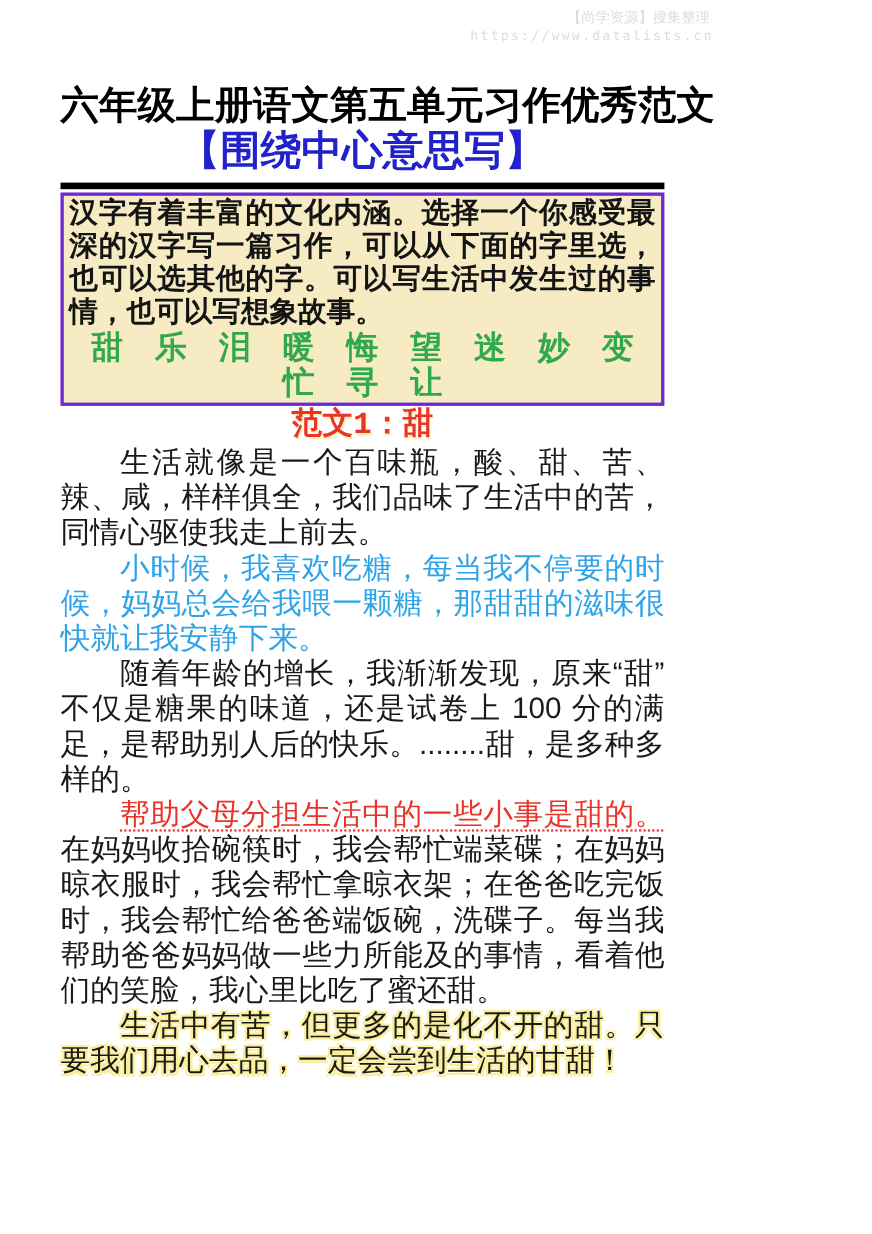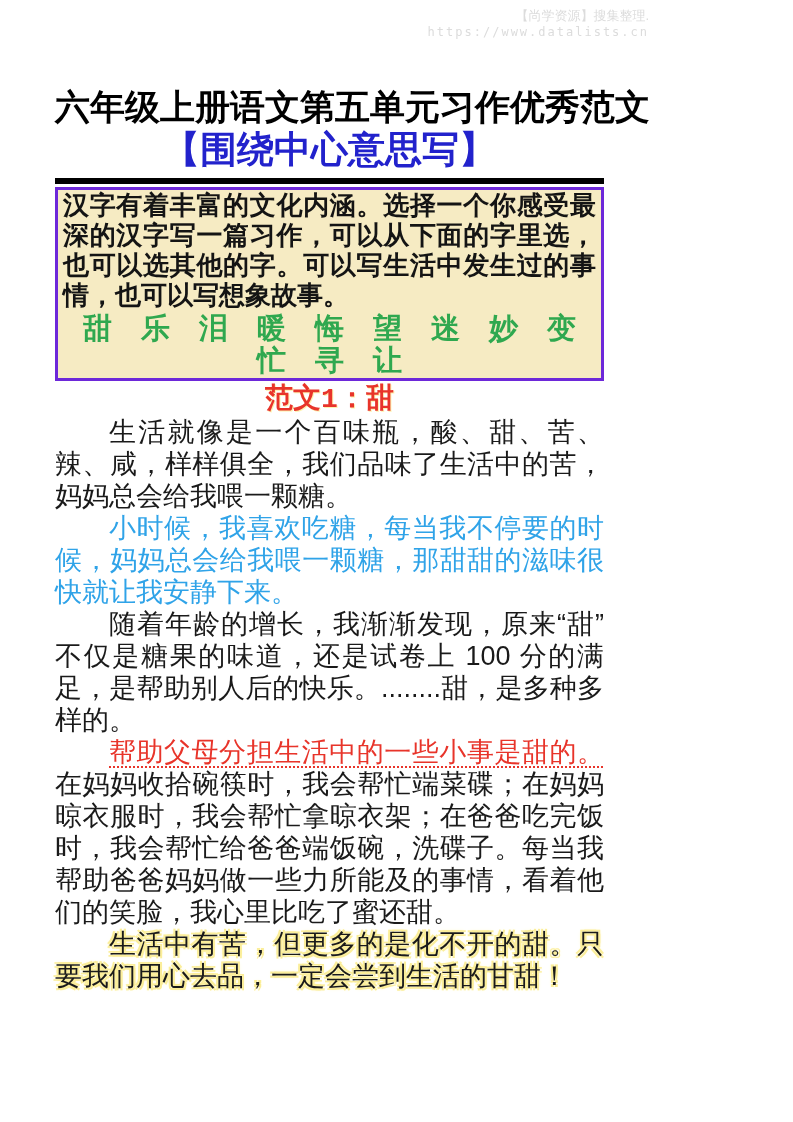--- a/index.html
+++ b/index.html
@@ -3,21 +3,21 @@
 <meta charset="utf-8">
 <style>
   * { box-sizing: border-box; }
   html, body { margin: 0; padding: 0; background: #ffffff; }
   .page {
     position: relative;
     width: 657px;
     height: 1122px;
     background: #ffffff;
     overflow: hidden;
-    padding: 12px 53px 0 55px;
+    padding: 0 53px 0 55px;
     font-family: "Liberation Sans", sans-serif;
   }
 
   
   .watermark {
     position: absolute;
     top: 8px;
     right: 8px;
     text-align: right;
     color: #dcdcdc;
@@ -136,20 +136,20 @@
   <div class="double-rule"></div>
 
   <div class="prompt-box">
     <p class="prompt-text">汉字有着丰富的文化内涵。选择一个你感受最深的汉字写一篇习作，可以从下面的字里选，也可以选其他的字。可以写生活中发生过的事情，也可以写想象故事。</p>
     <p class="char-row">甜　乐　泪　暖　悔　望　迷　妙　变　忙　寻　让</p>
   </div>
 
   <h3 class="essay-heading">范文1：甜</h3>
 
   <div id="essay-body">
-      <p class="para ">生活就像是一个百味瓶，酸、甜、苦、辣、咸，样样俱全，我们品味了生活中的苦，妈妈总会给我喂一颗糖。</p>
+      <p class="para ">生活就像是一个百味瓶，酸、甜、苦、辣、咸，样样俱全，我们品味了生活中的苦，同情心驱使我走上前去。</p>
       <p class="para blue">小时候，我喜欢吃糖，每当我不停要的时候，妈妈总会给我喂一颗糖，那甜甜的滋味很快就让我安静下来。</p>
       <p class="para ">随着年龄的增长，我渐渐发现，原来“甜”不仅是糖果的味道，还是试卷上 100 分的满足，是帮助别人后的快乐。........甜，是多种多样的。</p>
       <p class="para "><span class="lead-red">帮助父母分担生活中的一些小事是甜的。</span>在妈妈收拾碗筷时，我会帮忙端菜碟；在妈妈晾衣服时，我会帮忙拿晾衣架；在爸爸吃完饭时，我会帮忙给爸爸端饭碗，洗碟子。每当我帮助爸爸妈妈做一些力所能及的事情，看着他们的笑脸，我心里比吃了蜜还甜。</p>
       <p class="para glow">生活中有苦，但更多的是化不开的甜。只要我们用心去品，一定会尝到生活的甘甜！</p>
     </div>
 
 </div>
 
 </body></html>

